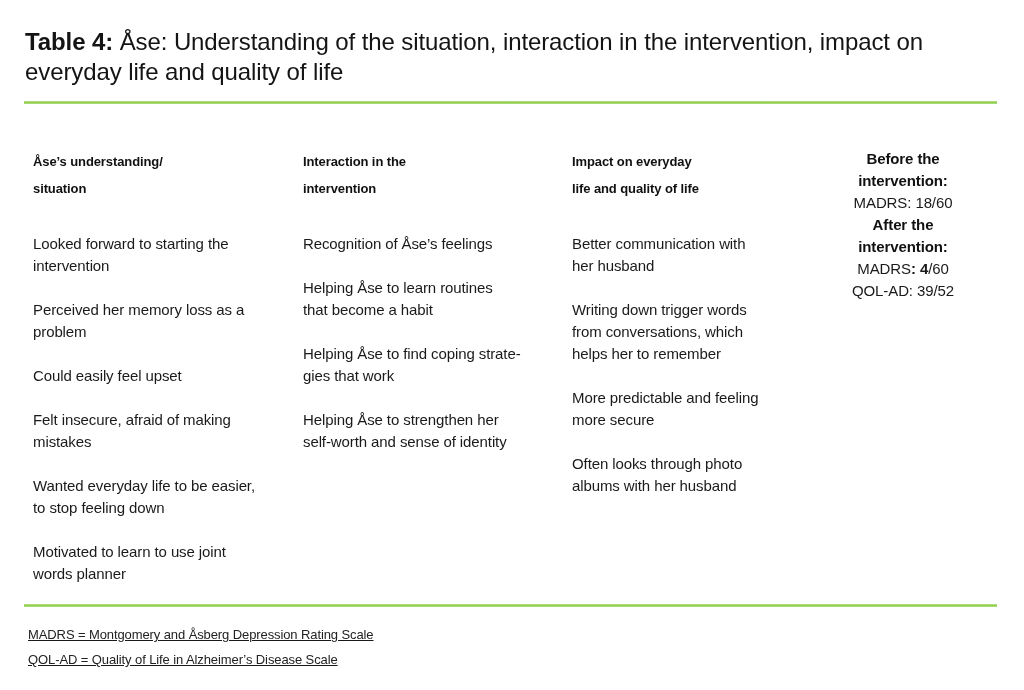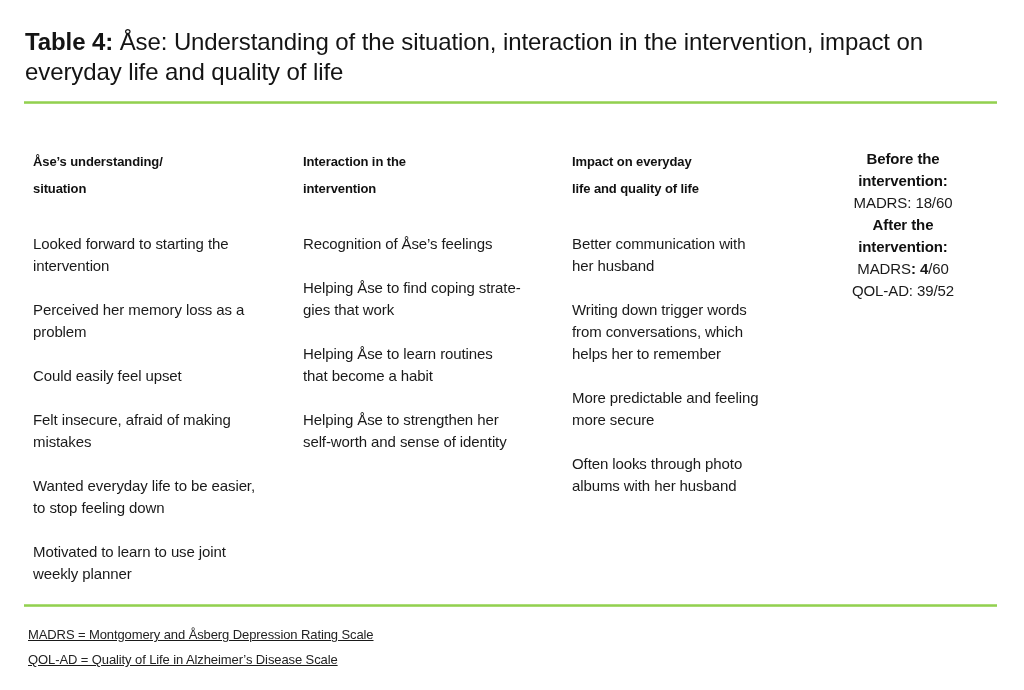--- a/index.html
+++ b/index.html
@@ -91,31 +91,31 @@
       <p class="para">Looked forward to starting the
 intervention</p>
       <p class="para">Perceived her memory loss as a
 problem</p>
       <p class="para">Could easily feel upset</p>
       <p class="para">Felt insecure, afraid of making
 mistakes</p>
       <p class="para">Wanted everyday life to be easier,
 to stop feeling down</p>
       <p class="para">Motivated to learn to use joint
-weekly planner</p>
+words planner</p>
     </div>
 
     <div class="col">
       <div class="hdr">Interaction in the
 intervention</div>
       <p class="para">Recognition of Åse’s feelings</p>
+      <p class="para">Helping Åse to learn routines
+that become a habit</p>
       <p class="para">Helping Åse to find coping strate-
 gies that work</p>
-      <p class="para">Helping Åse to learn routines
-that become a habit</p>
       <p class="para">Helping Åse to strengthen her
 self-worth and sense of identity</p>
     </div>
 
     <div class="col">
       <div class="hdr">Impact on everyday
 life and quality of life</div>
       <p class="para">Better communication with
 her husband</p>
       <p class="para">Writing down trigger words

